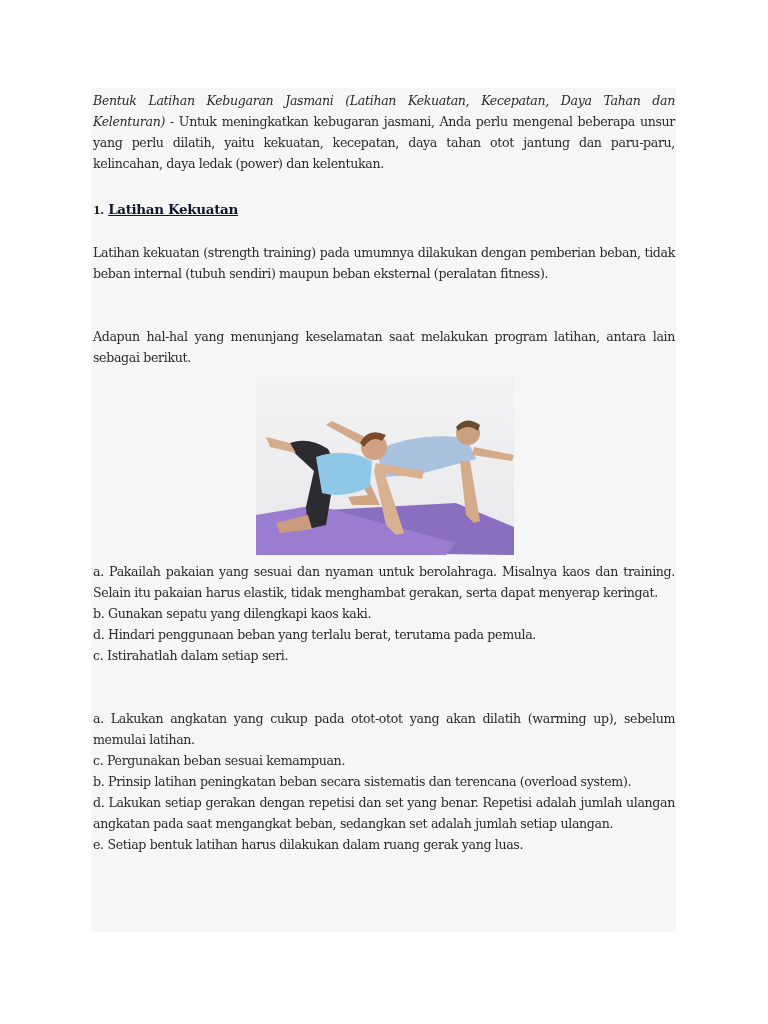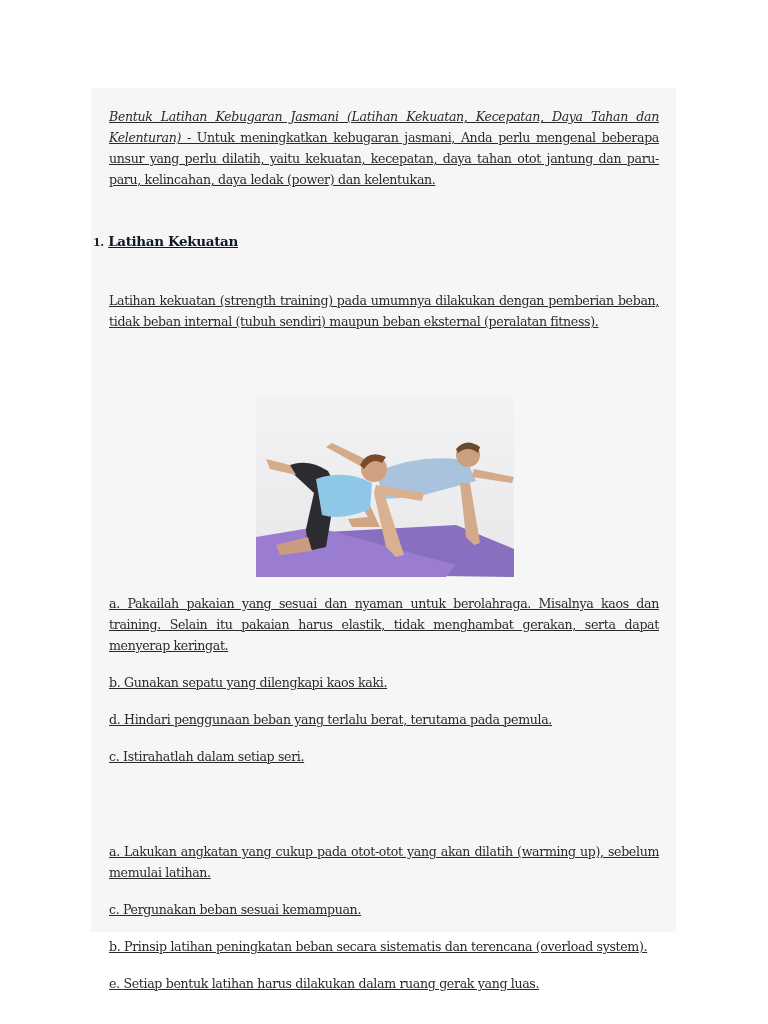--- a/index.html
+++ b/index.html
@@ -26,22 +26,21 @@
       left: 2px;
       top: 2px;
       width: 582px;
       font-family: "DejaVu Serif", "Liberation Serif", serif;
       font-size: 12.6px;
       line-height: 21px;
       color: #2a2a2a;
       letter-spacing: -0.35px;
     }
     p {
-      margin: 16px;
-      text-decoration: underline;
+      margin: 0;
     }
     .justify {
       text-align: justify;
     }
     .intro-title {
       font-style: italic;
     }
     .spacer {
       height: 21px;
     }
@@ -90,20 +89,21 @@
       <a>Latihan Kekuatan</a>
     </div>
 
     <div class="spacer"></div>
 
     <p class="justify">Latihan kekuatan (strength training) pada umumnya dilakukan dengan pemberian beban, tidak beban internal (tubuh sendiri) maupun beban eksternal (peralatan fitness).</p>
     <div class="spacer"></div>
 
     <div class="spacer"></div>
 
+    <p class="justify">Adapun hal-hal yang menunjang keselamatan saat melakukan program latihan, antara lain sebagai berikut.</p>
 
     <div class="figure">
       <svg width="258" height="180" viewBox="0 0 258 180">
 
         <polygon points="70,135 200,128 258,152 258,180 130,178" fill="#8a6fc0"></polygon>
 
         <polygon points="0,140 60,130 200,168 190,180 0,180" fill="#9a7dd0"></polygon>
 
         <path d="M120,75 Q160,58 200,62 L212,66 L220,84 L160,100 L128,102 Z" fill="#a9c3de"></path>
 
@@ -143,17 +143,18 @@
 
     <div class="spacer"></div>
 
 
     <div class="spacer"></div>
 
     <div class="list">
       <p class="justify">a. Lakukan angkatan yang cukup pada otot-otot yang akan dilatih (warming up), sebelum memulai latihan.</p>
       <p>c. Pergunakan beban sesuai kemampuan.</p>
       <p>b. Prinsip latihan peningkatan beban secara sistematis dan terencana (overload system).</p>
+      <p class="justify">d. Lakukan setiap gerakan dengan repetisi dan set yang benar. Repetisi adalah jumlah ulangan angkatan pada saat mengangkat beban, sedangkan set adalah jumlah setiap ulangan.</p>
       <p>e. Setiap bentuk latihan harus dilakukan dalam ruang gerak yang luas.</p>
     </div>
 
   </div>
 </div>
 
 </body></html>

